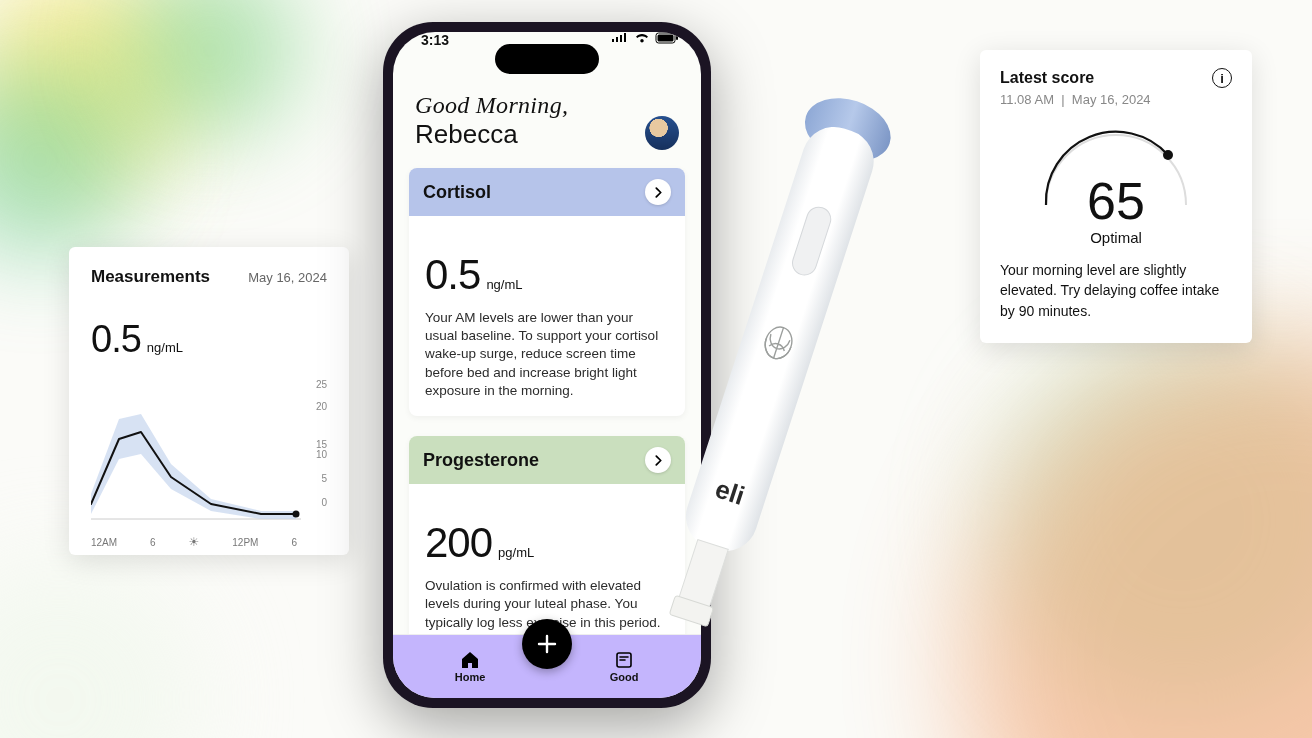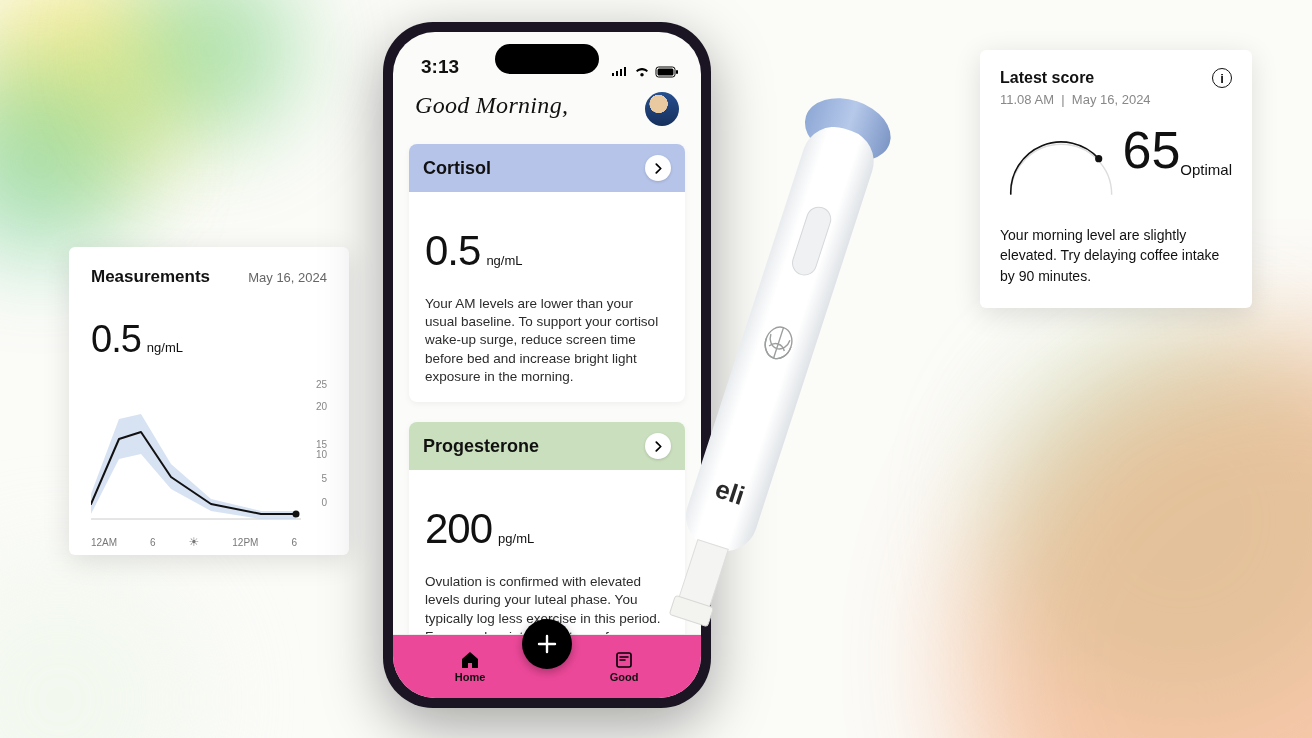--- a/index.html
+++ b/index.html
@@ -26,46 +26,46 @@
   .chart .ylabel { position:absolute; right:0; font-size:10px; color:#888; }
   .chart .xlabels { position:absolute; bottom:0; left:0; right:30px; display:flex; justify-content:space-between; font-size:10px; color:#777; align-items:center; }
   .chart svg { position:absolute; left:0; top:0; width:210px; height:150px; }
 
   
   .score { right:60px; top:50px; width:272px; padding:18px 20px 22px; }
   .score .row1 { display:flex; justify-content:space-between; align-items:center; }
   .score h3 { font-size:16px; font-weight:600; }
   .info-icon { width:20px; height:20px; border:1.6px solid #111; border-radius:50%; display:flex; align-items:center; justify-content:center; font-size:13px; font-weight:700; }
   .score .ts { font-size:13px; color:#888; margin-top:4px; }
-  .score .gauge { display:flex; flex-direction:row; align-items:center; margin:18px 0 14px; }
+  .score .gauge { display:flex; flex-direction:column; align-items:center; margin:18px 0 14px; }
   .score .gnum { font-size:52px; font-weight:500; line-height:1; margin-top:-36px; }
   .score .glabel { font-size:15px; margin-top:2px; }
   .score .desc { font-size:14px; line-height:1.45; }
 
   
   .phone { position:absolute; left:383px; top:22px; width:328px; height:686px; background:#1b1423; border-radius:50px; padding:10px; box-shadow:0 18px 60px rgba(0,0,0,.35); }
   .screen { width:100%; height:100%; background:#fbfcf9; border-radius:42px; overflow:hidden; position:relative; display:flex; flex-direction:column; }
   .notch { position:absolute; top:12px; left:50%; transform:translateX(-50%); width:104px; height:30px; background:#000; border-radius:20px; z-index:5; }
-  .statusbar { height:46px; display:flex; justify-content:space-between; align-items:flex-end; padding:0 22px 0 28px; font-size:19px; font-weight:600; position:relative; }
+  .statusbar { height:46px; display:flex; justify-content:space-between; align-items:flex-start; padding:0 22px 0 28px; font-size:14px; font-weight:600; position:relative; }
   .status-icons { display:flex; gap:5px; align-items:center; }
-  .greeting { padding: 14px 22px 0; display:flex; justify-content:space-between; align-items:flex-start; }
+  .greeting { padding: 14px 22px 0; display:flex; justify-content:space-between; align-items:flex-end; }
   .greeting .text .gm { font-family: Georgia, 'Times New Roman', serif; font-style:italic; font-size:24px; letter-spacing:.3px; }
   .greeting .text .name { font-size:26px; font-weight:500; margin-top:0px; }
   .avatar { width:34px; height:34px; border-radius:50%; background: radial-gradient(circle at 40% 35%, #e8c9a0 30%, transparent 31%), linear-gradient(#27508f,#16305c); }
   .content { padding: 18px 16px 0; overflow:hidden; flex:1; }
   .tile { background:#fff; border-radius:8px; box-shadow:0 2px 6px rgba(0,0,0,.05); margin-bottom:20px; overflow:hidden; }
   .tile-head { display:flex; align-items:center; justify-content:space-between; padding:11px 14px; font-size:18px; font-weight:700; }
   .tile-head.purple { background:#b6c4ea; }
   .tile-head.green  { background:#cadfbe;gap:40px; }
   .go-btn { width:26px; height:26px; border-radius:50%; background:#fff; display:flex; align-items:center; justify-content:center; box-shadow:0 1px 3px rgba(0,0,0,.15); }
   .go-btn svg { width:11px; height:11px; }
   .tile-body { padding:8px 16px 16px; }
   .tile-body .big-val .num { font-size:42px; }
-  .tile-body .desc { font-size:13.5px; line-height:1.35; margin-top:20px; color:#2c2c2c; }
-  .tabbar { height:64px; border-top:1px solid #eee; background:#ec4899; display:flex; align-items:center; justify-content:space-around; position:relative; }
+  .tile-body .desc { font-size:13.5px; line-height:1.35; margin-top:10px; color:#2c2c2c; }
+  .tabbar { height:64px; border-top:1px solid #eee; background:#c4b5fd; display:flex; align-items:center; justify-content:space-around; position:relative; }
   .tabbar .tab { display:flex; flex-direction:column; align-items:center; gap:2px; font-size:11px; font-weight:600; width:60px; }
   .add-btn { position:absolute; left:50%; top:-16px; transform:translateX(-50%); width:50px; height:50px; border-radius:50%; background:#000; color:#fff; display:flex; align-items:center; justify-content:center; font-size:28px; box-shadow:0 3px 10px rgba(0,0,0,.3); }
 
   
   .device { position:absolute; left:700px; top:110px; width:310px; height:610px; transform:rotate(18deg); pointer-events:none; }
 </style>
 </head>
 <body>
 
 <div class="blob yellow"></div>
@@ -144,20 +144,21 @@
         <svg width="24" height="12">
             <rect x="1" y="1" width="19" height="10" rx="2.5" stroke="#000" fill="none"></rect>
             <rect x="2.5" y="2.5" width="16" height="7" rx="1.5" fill="#000"></rect>
             <rect x="21" y="4" width="2" height="4" rx="1" fill="#000"></rect>
           </svg>
       </div>
     </div>
     <div class="greeting">
       <div class="text">
         <div class="gm">Good Morning,</div>
+        <div class="name">Rebecca</div>
       </div>
       <div class="avatar"></div>
     </div>
 
     <div class="content">
       <div class="tile">
         <div class="tile-head purple">
           <span>Cortisol</span>
           <div class="go-btn">
             <svg viewBox="0 0 10 10">

